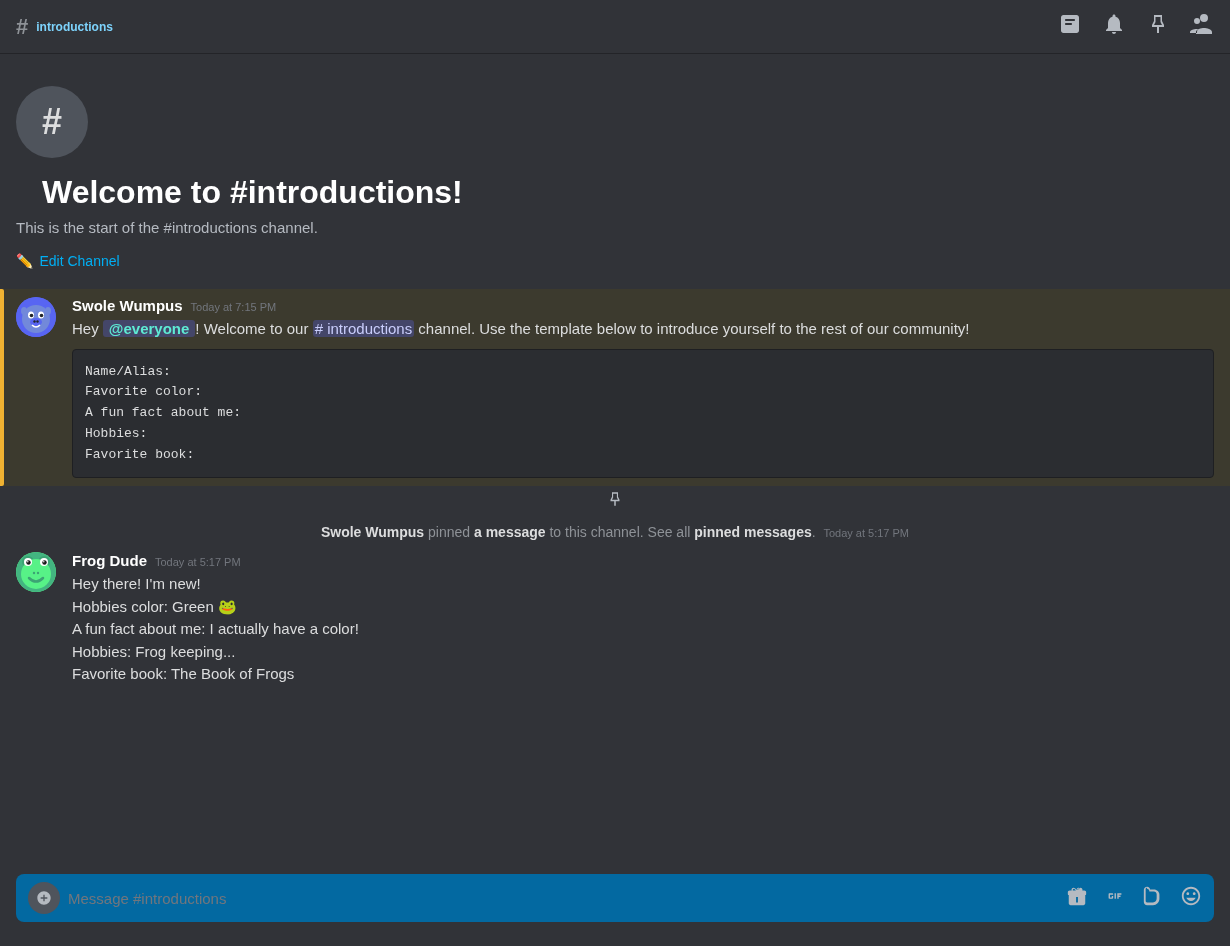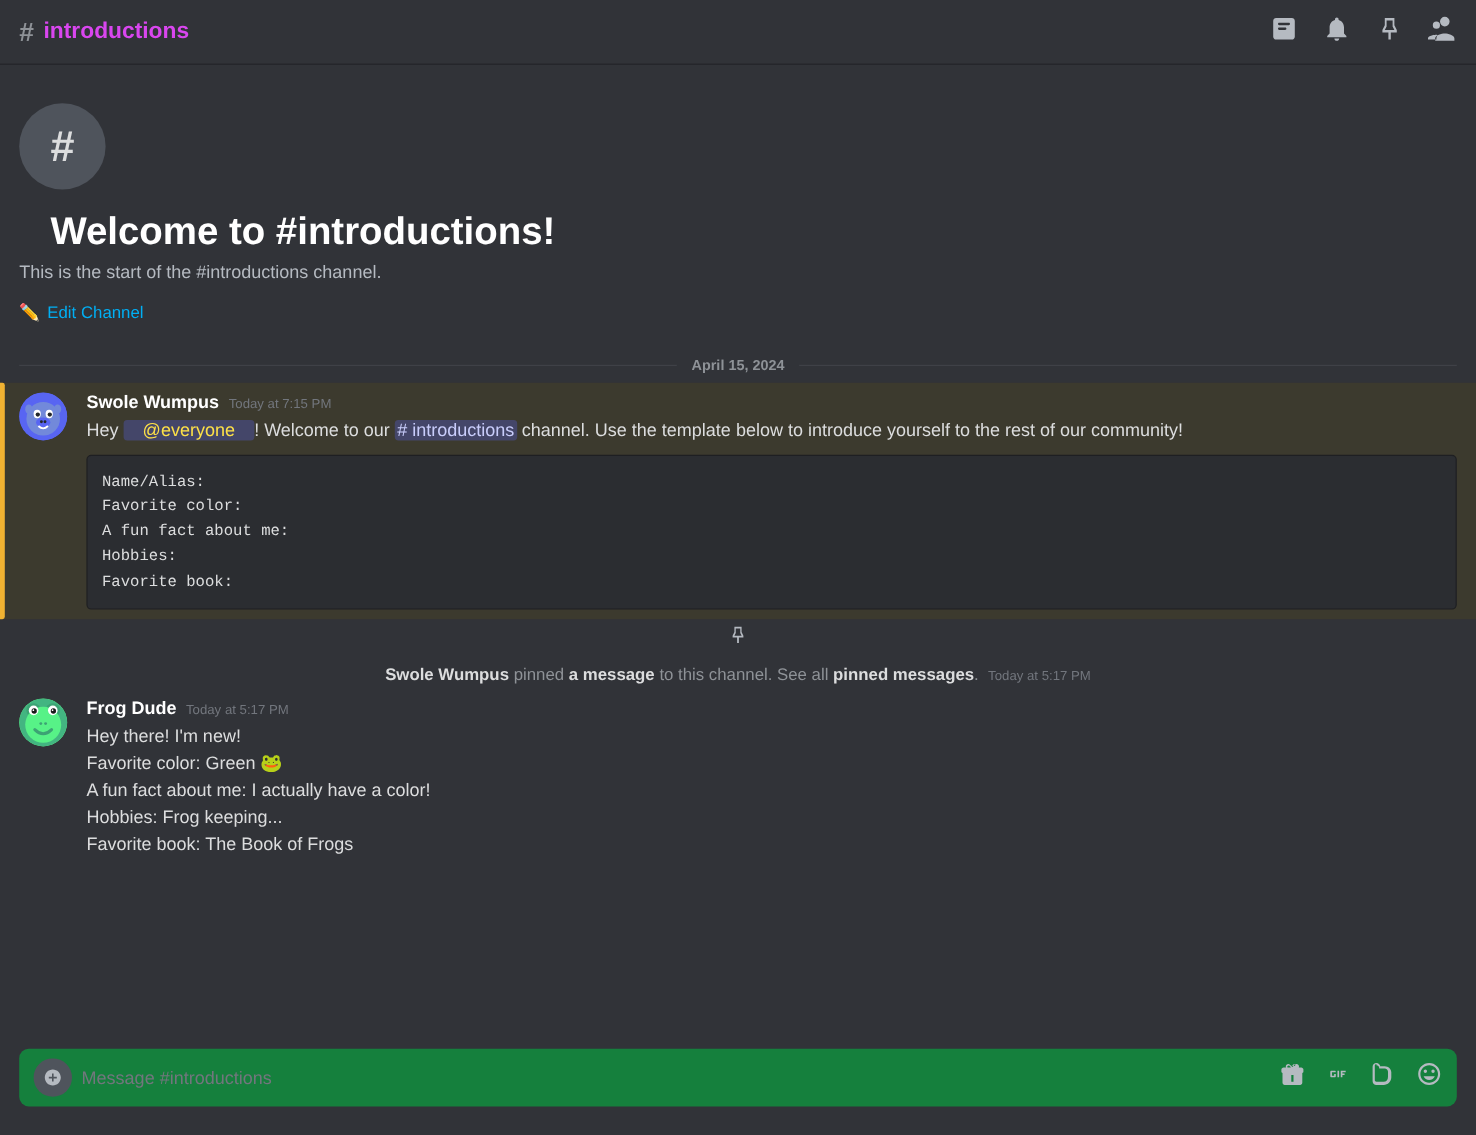--- a/index.html
+++ b/index.html
@@ -30,23 +30,23 @@
       align-items: center;
       gap: 8px;
       flex: 1;
     }
     .topbar-hash {
       color: #8e9297;
       font-size: 22px;
       font-weight: 700;
     }
     .topbar-title {
-      color: #d946ef;
+      color: #7dd3fc;
       font-weight: 700;
-      font-size: 19px;
+      font-size: 12px;
     }
     .topbar-right {
       display: flex;
       align-items: center;
       gap: 20px;
     }
     .topbar-icon {
       color: #b5bac1;
       font-size: 20px;
       cursor: pointer;
@@ -175,23 +175,24 @@
     .message-timestamp {
       color: #72767d;
       font-size: 11px;
     }
     .message-text {
       color: #dcddde;
       line-height: 1.5;
     }
     .mention-everyone {
       background: rgba(88, 101, 242, 0.3);
-      color: #fde047;
+      color: #5eead4;
       border-radius: 3px;
-      padding: 0 16px;
+      padding: 0 6px;
+      font-weight: bold;
     }
     .mention-channel {
       background: rgba(88, 101, 242, 0.3);
       color: #c9cdfb;
       border-radius: 3px;
       padding: 0 2px;
     }
     .code-block {
       background: #2b2d31;
       border: 1px solid #1e1f22;
@@ -229,21 +230,21 @@
     }
     .pin-notification a {
       color: #dcddde;
       font-weight: 600;
       cursor: pointer;
       text-decoration: none;
     }
 
     
     .input-bar {
-      background: #15803d;
+      background: #0369a1;
       border-radius: 8px;
       margin: 0 16px 24px 16px;
       display: flex;
       align-items: center;
       padding: 0 12px;
       min-height: 48px;
       flex-shrink: 0;
     }
     .input-add-btn {
       width: 32px;
@@ -323,23 +324,20 @@
       <span>#</span>
     </div>
     <div class="channel-welcome-title">Welcome to #introductions!</div>
     <div class="channel-subtitle">This is the start of the #introductions channel.</div>
     <button class="edit-channel-btn">
       <span>✏️</span>
       <span>Edit Channel</span>
     </button>
   </div>
 
-  <div class="date-divider">
-    <span class="date-divider-text">April 15, 2024</span>
-  </div>
 
   <div class="message-group highlighted">
     <div class="left-bar"></div>
     <div class="avatar avatar-swole">
 
       <svg width="40" height="40" viewBox="0 0 40 40">
         <circle cx="20" cy="20" r="20" fill="#5865f2"></circle>
 
         <ellipse cx="8" cy="14" rx="5" ry="7" fill="#5865f2"></ellipse>
         <ellipse cx="32" cy="14" rx="5" ry="7" fill="#5865f2"></ellipse>
@@ -412,21 +410,21 @@
         <path d="M13 26 Q20 33 27 26" stroke="#3ca374" stroke-width="2.5" fill="none" stroke-linecap="round"></path>
       </svg>
     </div>
     <div class="message-content">
       <div class="message-header">
         <span class="message-author">Frog Dude</span>
         <span class="message-timestamp">Today at 5:17 PM</span>
       </div>
       <div class="message-text">
         <div>Hey there! I'm new!</div>
-        <div>Favorite color: Green 🐸</div>
+        <div>Hobbies color: Green 🐸</div>
         <div>A fun fact about me: I actually have a color!</div>
         <div>Hobbies: Frog keeping...</div>
         <div>Favorite book: The Book of Frogs</div>
       </div>
     </div>
   </div>
 
   <div style="flex:1"></div>
 </div>
 

